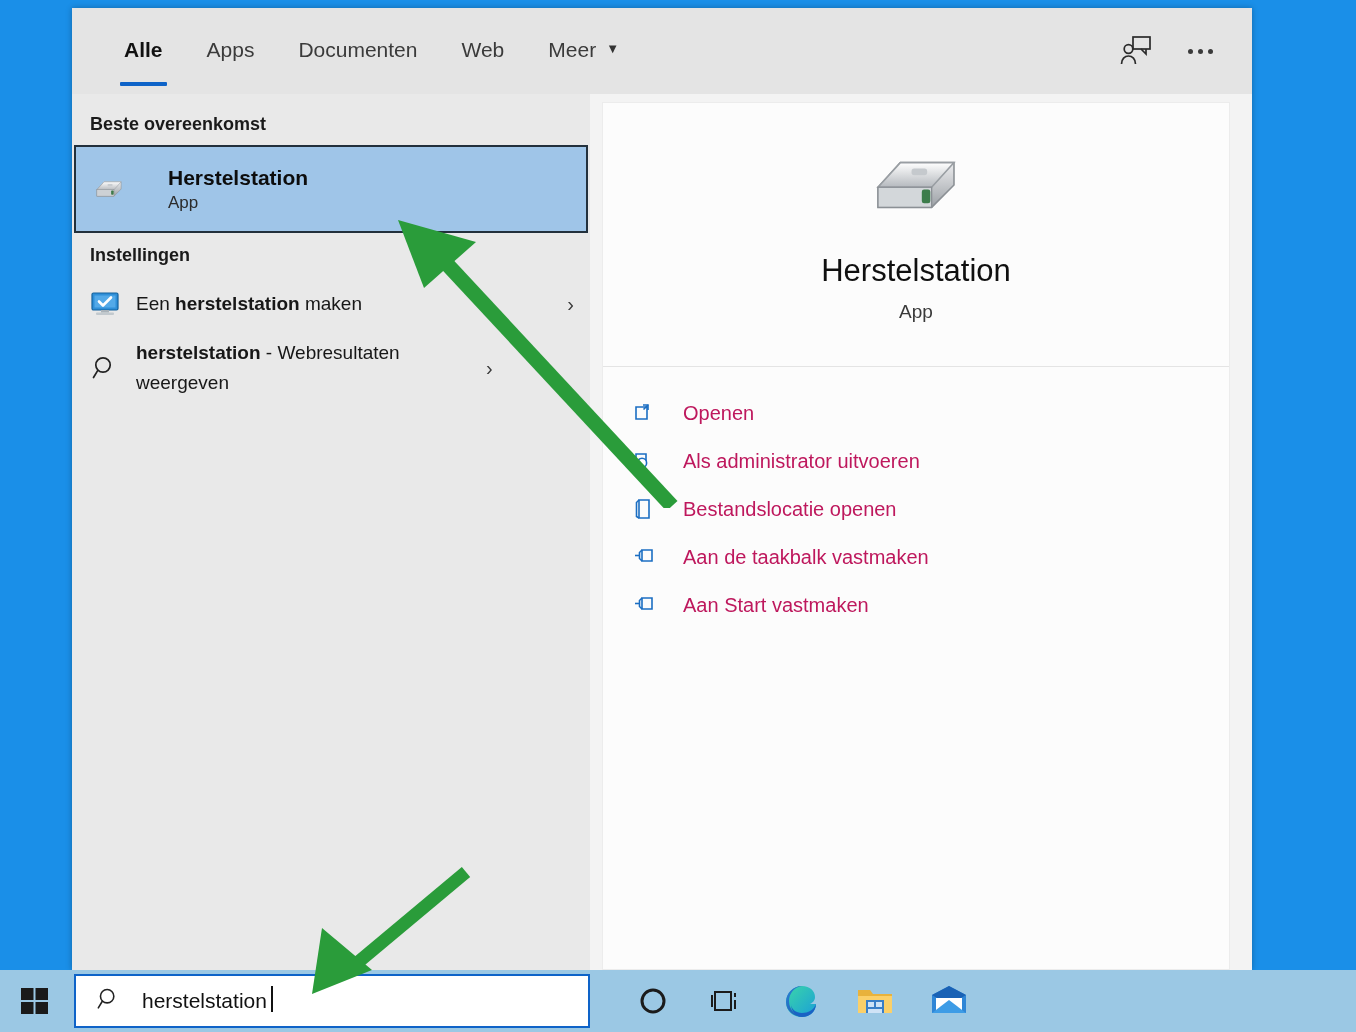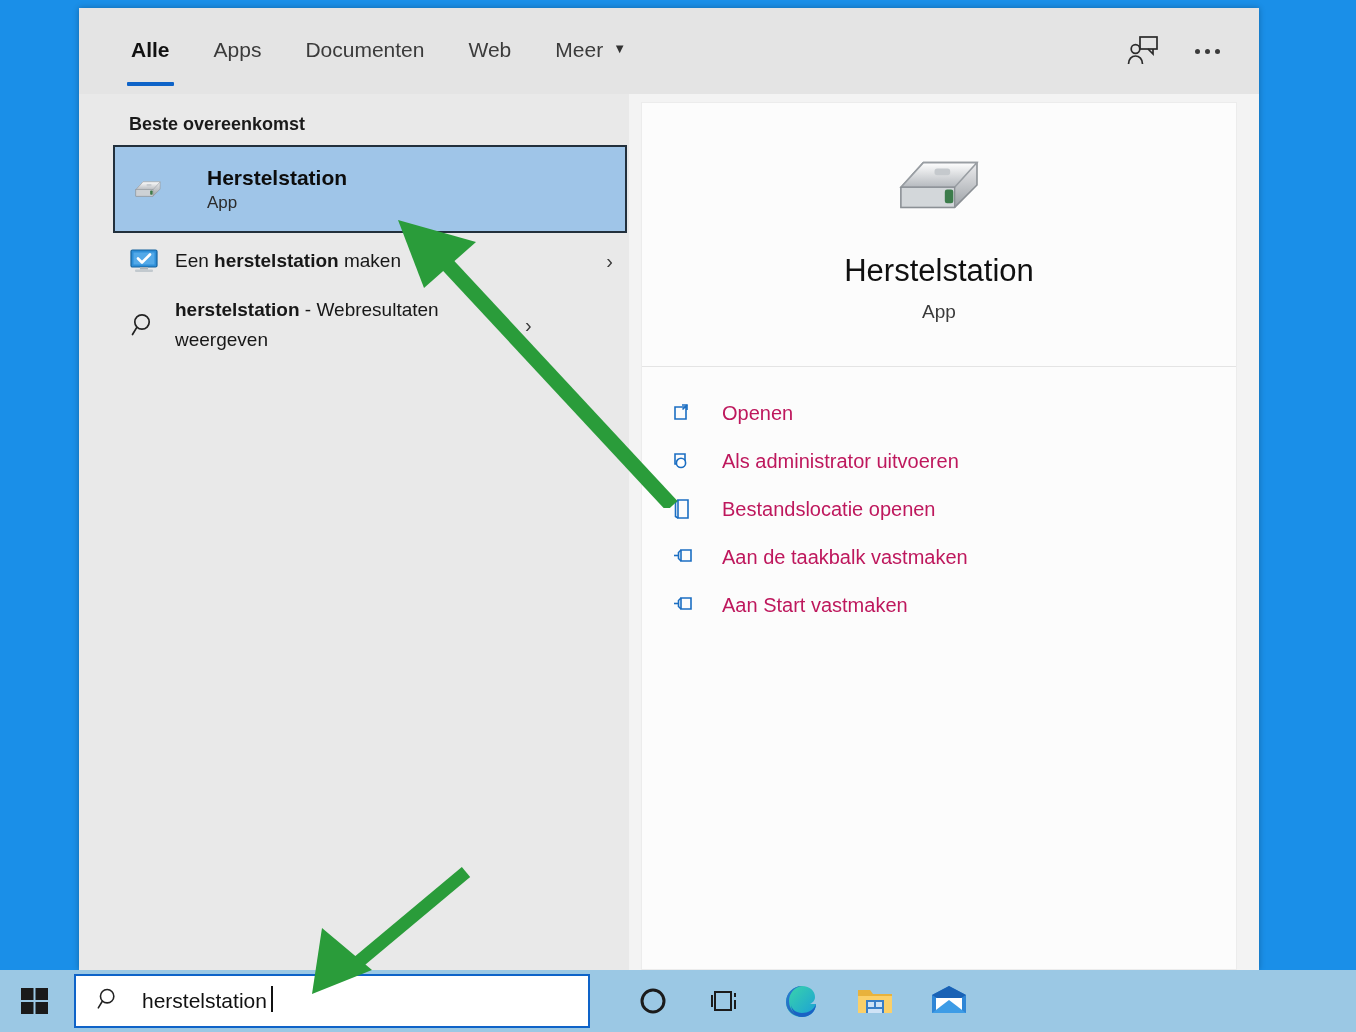--- a/index.html
+++ b/index.html
@@ -20,21 +20,20 @@
   .search-window {
     position: absolute;
     left: 72px;
     top: 8px;
     width: 1180px;
     height: 962px;
     background: #e9e9e9;
     box-shadow: 0 0 6px rgba(0,0,0,0.28);
     display: flex;
     flex-direction: column;
-    margin-left: 7px;
   }
 
   
   .header {
     height: 86px;
     background: #e4e4e4;
     display: flex;
     align-items: flex-start;
     flex: 0 0 auto;
     position: relative;
@@ -91,21 +90,21 @@
   .hdr-icon {
     width: 44px; height: 44px;
     display: flex; align-items: center; justify-content: center;
     cursor: default;
   }
 
   .dots { display:flex; gap:5px; }
   .dots i { width:5px; height:5px; border-radius:50%; background:#3a3a3a; display:block; }
 
   
-  .body-split { display: flex; flex: 1 1 auto; min-height: 0; padding-left: 32px; }
+  .body-split { display: flex; flex: 1 1 auto; min-height: 0; }
 
   .left-pane {
     width: 518px;
     background: #e9e9e9;
     padding-top: 8px;
     position: relative;
   }
 
   .right-pane {
     flex: 1 1 auto;
@@ -305,20 +304,21 @@
             <rect x="19" y="10" width="7" height="3" rx="1.2" fill="#c8ccd0"></rect>
             <rect x="24" y="19" width="3.5" height="6" rx="1" fill="#3e7a4a"></rect>
           </svg>
         </div>
         <div class="texts">
           <div class="t1">Herstelstation</div>
           <div class="t2">App</div>
         </div>
       </div>
 
+      <div class="section-title">Instellingen</div>
 
       <div class="list-row">
         <div class="icon-box">
           <svg width="30" height="26" viewBox="0 0 30 26">
             <rect x="2" y="2" width="26" height="17" rx="1.5" fill="#2f8fd8" stroke="#15639e" stroke-width="1.2"></rect>
             <rect x="4.5" y="4.5" width="21" height="12" fill="#53a9e8"></rect>
             <path d="M9 10.5 l4 4 l8 -8" fill="none" stroke="#ffffff" stroke-width="2.6" stroke-linecap="round" stroke-linejoin="round"></path>
             <rect x="11" y="19" width="8" height="2.6" fill="#aab3ba"></rect>
             <rect x="6" y="21.5" width="18" height="2.4" rx="1" fill="#c2c9ce"></rect>
           </svg>

